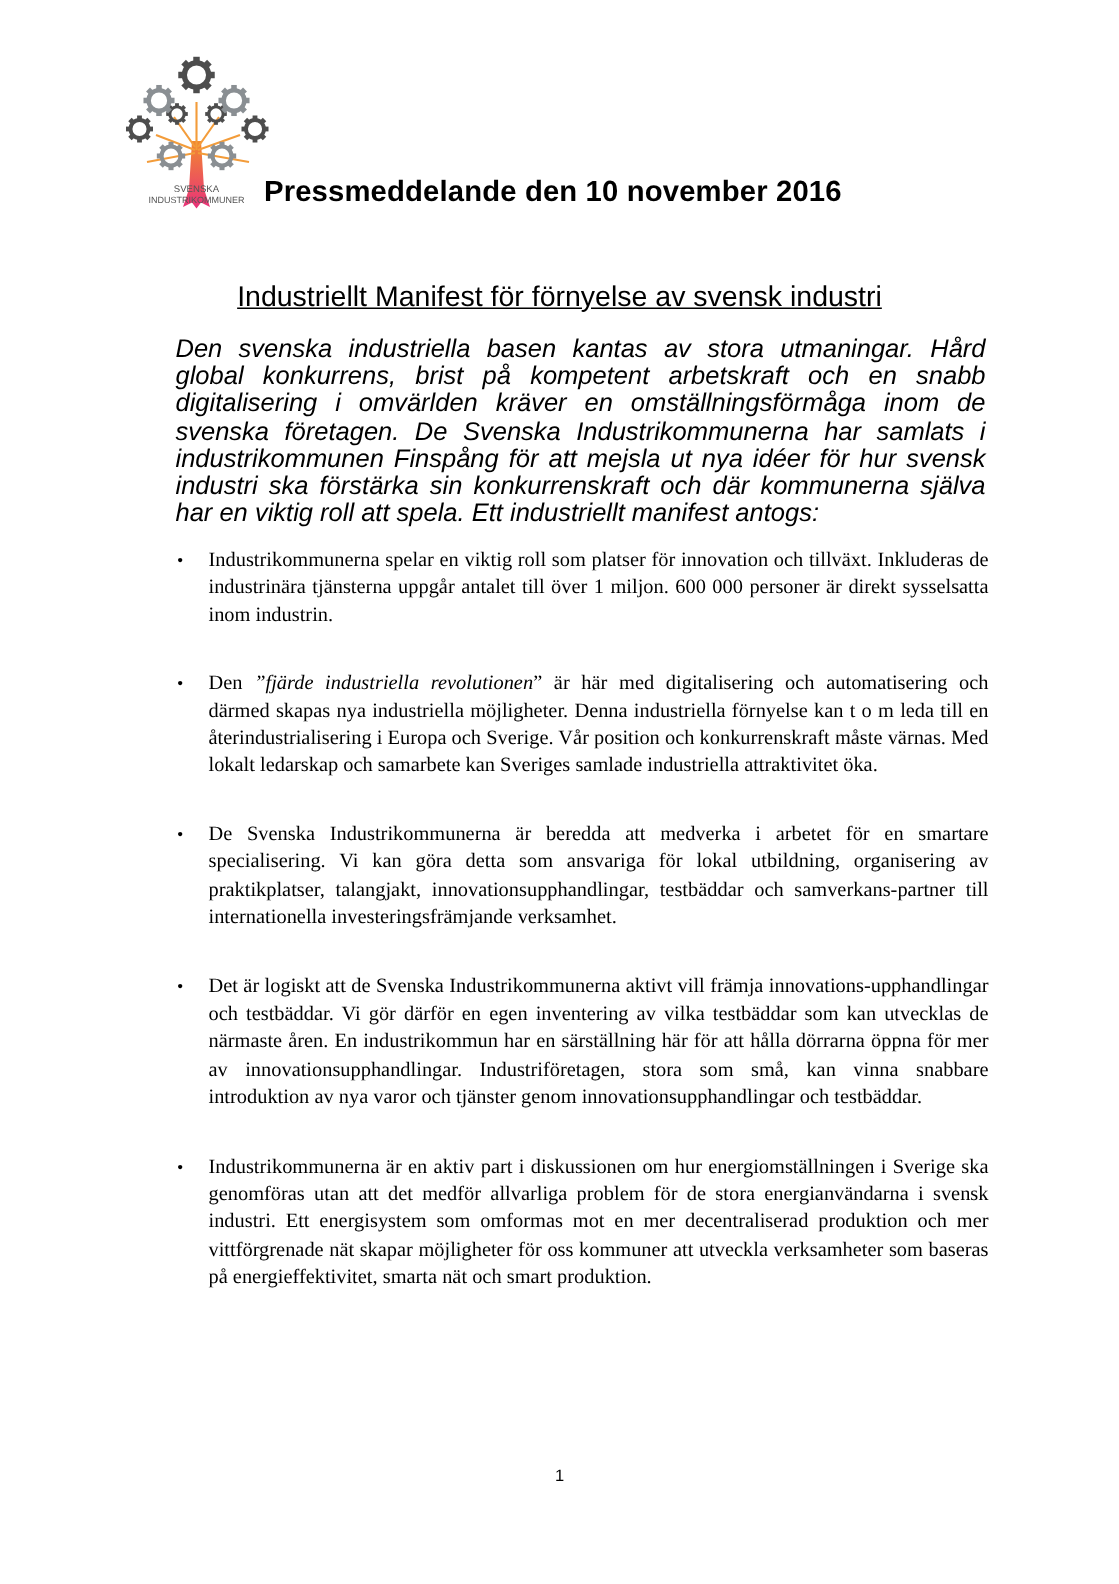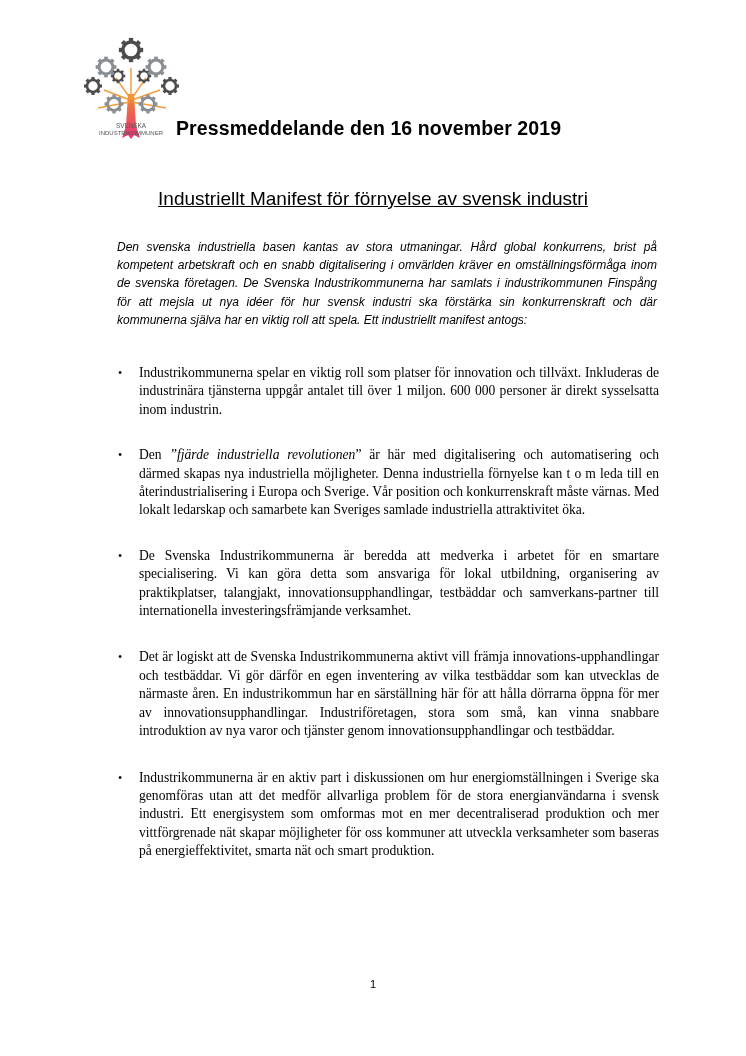--- a/index.html
+++ b/index.html
@@ -39,25 +39,25 @@
       top: 188px;
       text-align: center;
       font-family: "Liberation Sans", sans-serif;
       font-size: 19px;
       white-space: nowrap;
       text-decoration: underline;
     }
     .intro {
       position: absolute;
       left: 117px;
-      top: 238px;
+      top: 224px;
       width: 540px;
       font-family: "Liberation Sans", sans-serif;
       font-style: italic;
-      font-size: 12px;
+      font-size: 17px;
       line-height: 18.2px;
       text-align: justify;
       margin: 0;
     }
     .bullets {
       position: absolute;
       left: 117px;
       top: 364px;
       width: 542px;
       margin: 0;
@@ -141,21 +141,21 @@
       <use href="#gear" transform="translate(22,33) scale(1.15)"></use>
       <use href="#gear" transform="translate(72,33) scale(1.15)"></use>
       <use href="#gear" transform="translate(30,70) scale(1.05)"></use>
       <use href="#gear" transform="translate(64,70) scale(1.05)"></use>
     </g>
     <text x="47" y="94" text-anchor="middle" font-family="Liberation Sans, sans-serif" font-size="6.4" fill="#555">SVENSKA</text>
     <text x="47" y="101" text-anchor="middle" font-family="Liberation Sans, sans-serif" font-size="6" fill="#555">INDUSTRIKOMMUNER</text>
   </svg>
 </div>
 
-<div class="press-title">Pressmeddelande den 16 november 2019</div>
+<div class="press-title">Pressmeddelande den 10 november 2016</div>
 
 <div class="doc-title">Industriellt Manifest för förnyelse av svensk industri</div>
 
 <p class="intro">Den svenska industriella basen kantas av stora utmaningar. Hård global konkurrens, brist på kompetent arbetskraft och en snabb digitalisering i omvärlden kräver en omställningsförmåga inom de svenska företagen.  De Svenska Industrikommunerna har samlats i industrikommunen Finspång för att mejsla ut nya idéer för hur svensk industri ska förstärka sin konkurrenskraft och där kommunerna själva har en viktig roll att spela. Ett industriellt manifest antogs:</p>
 
 <ul class="bullets">
   <li class="bullet-item b1">
     <span class="dot">•</span>
     <span>Industrikommunerna spelar en viktig roll som platser för innovation och tillväxt. Inkluderas de industrinära tjänsterna uppgår antalet till över 1 miljon. 600 000 personer är direkt sysselsatta inom industrin.</span>
   </li>

